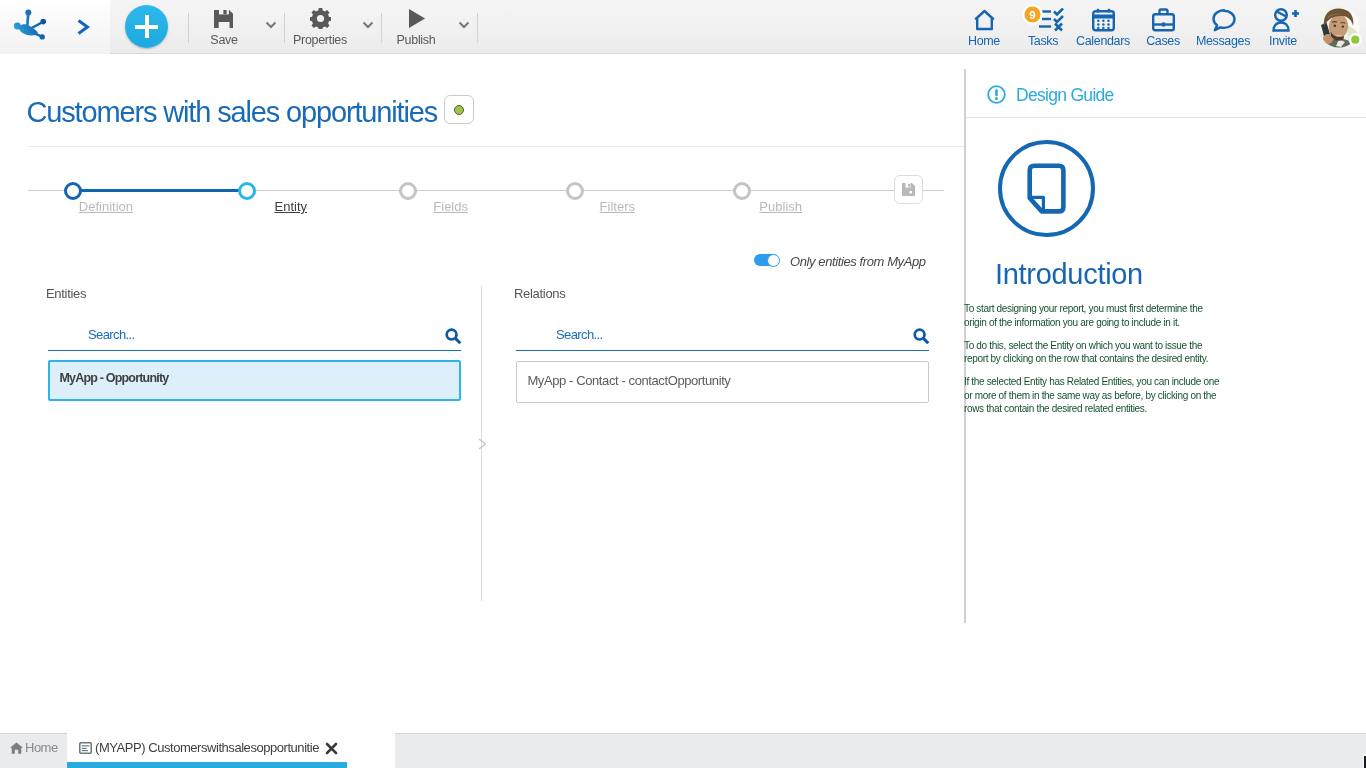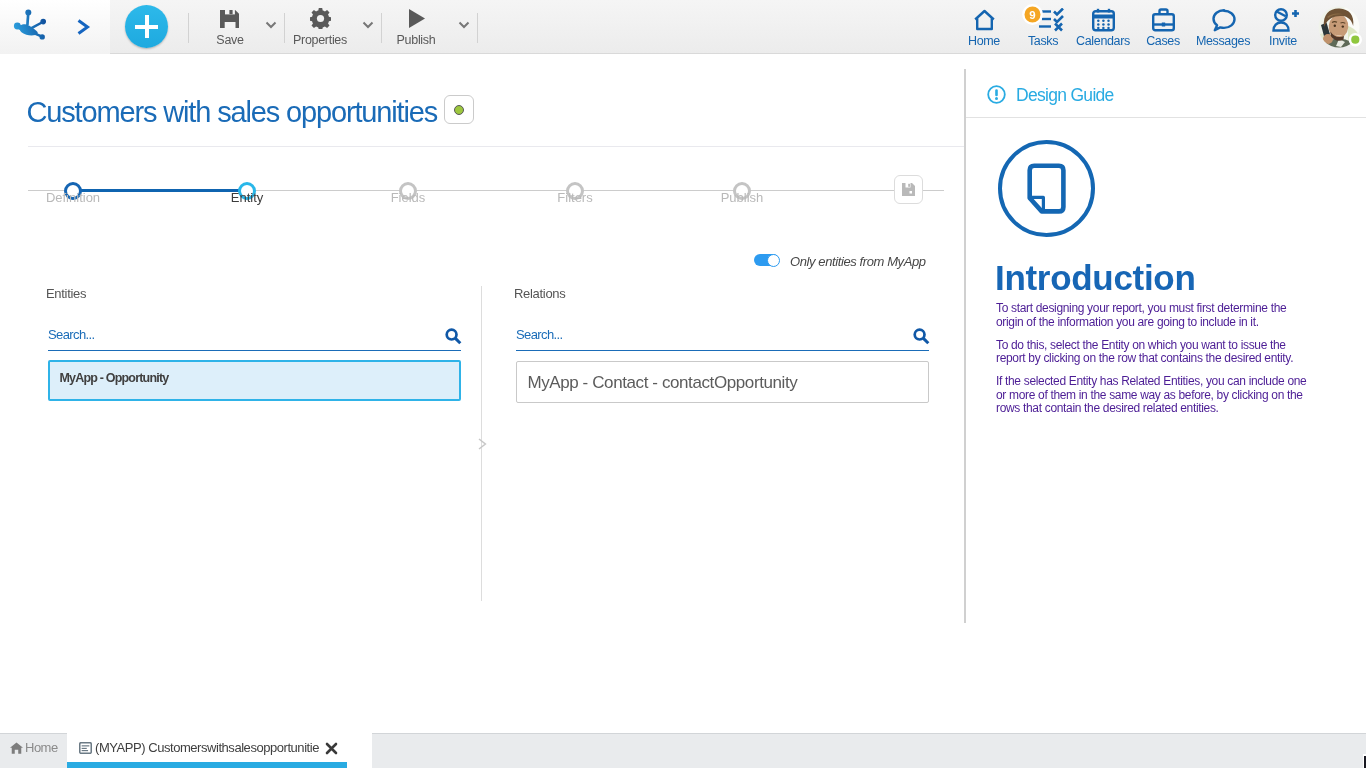--- a/index.html
+++ b/index.html
@@ -29,55 +29,55 @@
   #titlebadge { position:absolute; left:444px; top:95px; width:30px; height:29px; border:1px solid #cbcbcb;
     border-radius:6px; background:#fff; }
   #titlebadge i { position:absolute; left:9px; top:9px; width:10px; height:10px; border-radius:50%;
     background:#9dc73e; border:1px solid #58595b; display:block; }
   #titlehr { position:absolute; left:28px; top:146px; width:936px; height:1px; background:#e9e9ee; }
 
   
   .stepline { position:absolute; top:190px; height:1px; background:#cccccc; }
   .steplineb { position:absolute; top:189px; height:3px; background:#0f64b0; }
   .stepc { position:absolute; top:182px; width:18px; height:18px; border-radius:50%; background:#fff; }
-  .steplbl { position:absolute; top:190px; width:120px; text-align:center; font-size:13px; color:#b9b9b9; }
+  .steplbl { position:absolute; top:199px; width:120px; text-align:right; font-size:13px; color:#b9b9b9;text-decoration:underline; }
   #savebox { position:absolute; left:894px; top:175px; width:29px; height:29px; border:1px solid #dcdcdc;
     border-radius:6px; background:#fff; }
 
   
   #secttitle { position:absolute; left:47px; top:253px; font-size:15px; letter-spacing:-0.35px; font-weight:bold; color:#484848; }
   #toggle { position:absolute; left:754px; top:254px; width:25px; height:12px; border-radius:6px; background:#2d9bf0; }
   #toggle i { position:absolute; right:-1px; top:-0.5px; width:13px; height:13px; border-radius:50%;
     background:#fff; border:1px solid #2d9bf0; display:block; }
   #togglelbl { position:absolute; left:790px; top:254px; font-size:13px; letter-spacing:-0.4px; color:#474747;font-style:italic; }
 
   .paneltitle { position:absolute; top:285.5px; font-size:13px; letter-spacing:-0.3px; color:#555; }
-  .searchtxt { position:absolute; top:326.5px; font-size:13px; letter-spacing:-0.6px; color:#1a6cb8; }
+  .searchtxt { position:absolute; top:326.5px; font-size:13px; letter-spacing:-0.6px; color:#1a6cb8;margin-left:40px; }
   .searchline { position:absolute; top:349.5px; height:1.7px; background:#1a6cb8; }
   .item { position:absolute; font-size:13px; border-radius:2px; }
   .item span { position:absolute; left:10.4px; top:10.6px; letter-spacing:-0.4px; }
   .isel { background:#ddeffa; border:2px solid #2fb3e8; color:#404040; font-weight:bold; }
   .isel span { font-size:12.5px; letter-spacing:-0.8px; left:9.4px; top:10.7px; }
   .inorm { background:#fff; border:1px solid #c9c9c9; color:#5c5c5c; }
-  .inorm span { font-size:17px; letter-spacing:-0.4px; }
+  .inorm span { font-size:13px; letter-spacing:-0.4px; }
 
   #vdivider { position:absolute; left:481px; top:286px; width:1px; height:315px; background:#dddddd; }
 
   
   #sidebarborder { position:absolute; left:964px; top:69px; width:2px; height:554px; background:#d0d0d0; }
   #dgtitle { position:absolute; left:1016px; top:85px; font-size:17.5px; letter-spacing:-0.7px; color:#29abe2; }
   #dghr { position:absolute; left:966px; top:117px; width:400px; height:1px; background:#e2e2e2; }
-  #intro { position:absolute; left:995px; top:258px; font-size:35px; letter-spacing:-0.3px; color:#1766b5;font-weight:bold; }
-  .para { position:absolute; left:996px; font-size:12px; letter-spacing:-0.33px; line-height:13.6px; color:#4c1d95; }
+  #intro { position:absolute; left:995px; top:258px; font-size:29px; letter-spacing:-0.3px; color:#1766b5; }
+  .para { position:absolute; left:964px; font-size:10px; letter-spacing:-0.33px; line-height:13.6px; color:#14532d; }
 
   
   #bottombar { position:absolute; left:0; top:733px; width:1366px; height:35px; background:#e9ebed;
     border-top:1px solid #d2d5d8; }
   #hometab { position:absolute; left:0; top:733px; width:67px; height:35px; }
-  #activetab { position:absolute; left:67px; top:733px; width:305px; height:35px; background:#fff; }
+  #activetab { position:absolute; left:67px; top:733px; width:328px; height:35px; background:#fff; }
   #activetab .blue { position:absolute; left:0; top:29px; width:280px; height:6px; background:#29abe2; }
   #tabtext { position:absolute; left:28px; top:6.5px; font-size:13px; letter-spacing:-0.45px; color:#3f3f3f; }
   #darkcorner { position:absolute; left:1362.5px; top:753.5px; width:3.5px; height:14.5px; background:#fff; }
   #darkcorner i { position:absolute; left:1.8px; top:2.2px; width:1.7px; height:12.3px; background:#191922; display:block; }
 </style>
 </head>
 <body>
 <div id="root">
 
   <div id="navbar">
@@ -106,21 +106,21 @@
       <svg class="abs" style="left:76px;top:19px" width="16" height="16" viewBox="0 0 16 16">
         <path d="M2.5 1.5 L11.5 8 L2.5 14.5" fill="none" stroke="#1565c0" stroke-width="3"></path>
       </svg>
     </div>
     <div id="plusbtn"></div>
     <div class="vsep" style="left:188px"></div>
     <div class="vsep" style="left:284px"></div>
     <div class="vsep" style="left:381px"></div>
     <div class="vsep" style="left:477px"></div>
 
-    <div class="navitem" style="left:200px;width:60px">
+    <div class="navitem" style="left:194px;width:60px">
       <svg class="abs" style="left:20px;top:10px" width="19" height="18" viewBox="0 0 19 18">
         <path d="M0 0 h15.2 l3.8 3.8 v14.2 h-19 z" fill="#595959"></path>
         <rect x="5" y="0" width="9.9" height="4.4" fill="#f3f3f3"></rect>
         <rect x="9.4" y="0" width="3.2" height="4.1" fill="#595959"></rect>
         <rect x="4.7" y="12" width="10.8" height="6" fill="#f3f3f3"></rect>
       </svg>
       <div class="lbl">Save</div>
     </div>
     <svg class="ddchev" style="left:265px" width="12" height="8" viewBox="0 0 12 8">
       <path d="M1.5 1.5 L6 6 L10.5 1.5" fill="none" stroke="#777" stroke-width="2"></path>

